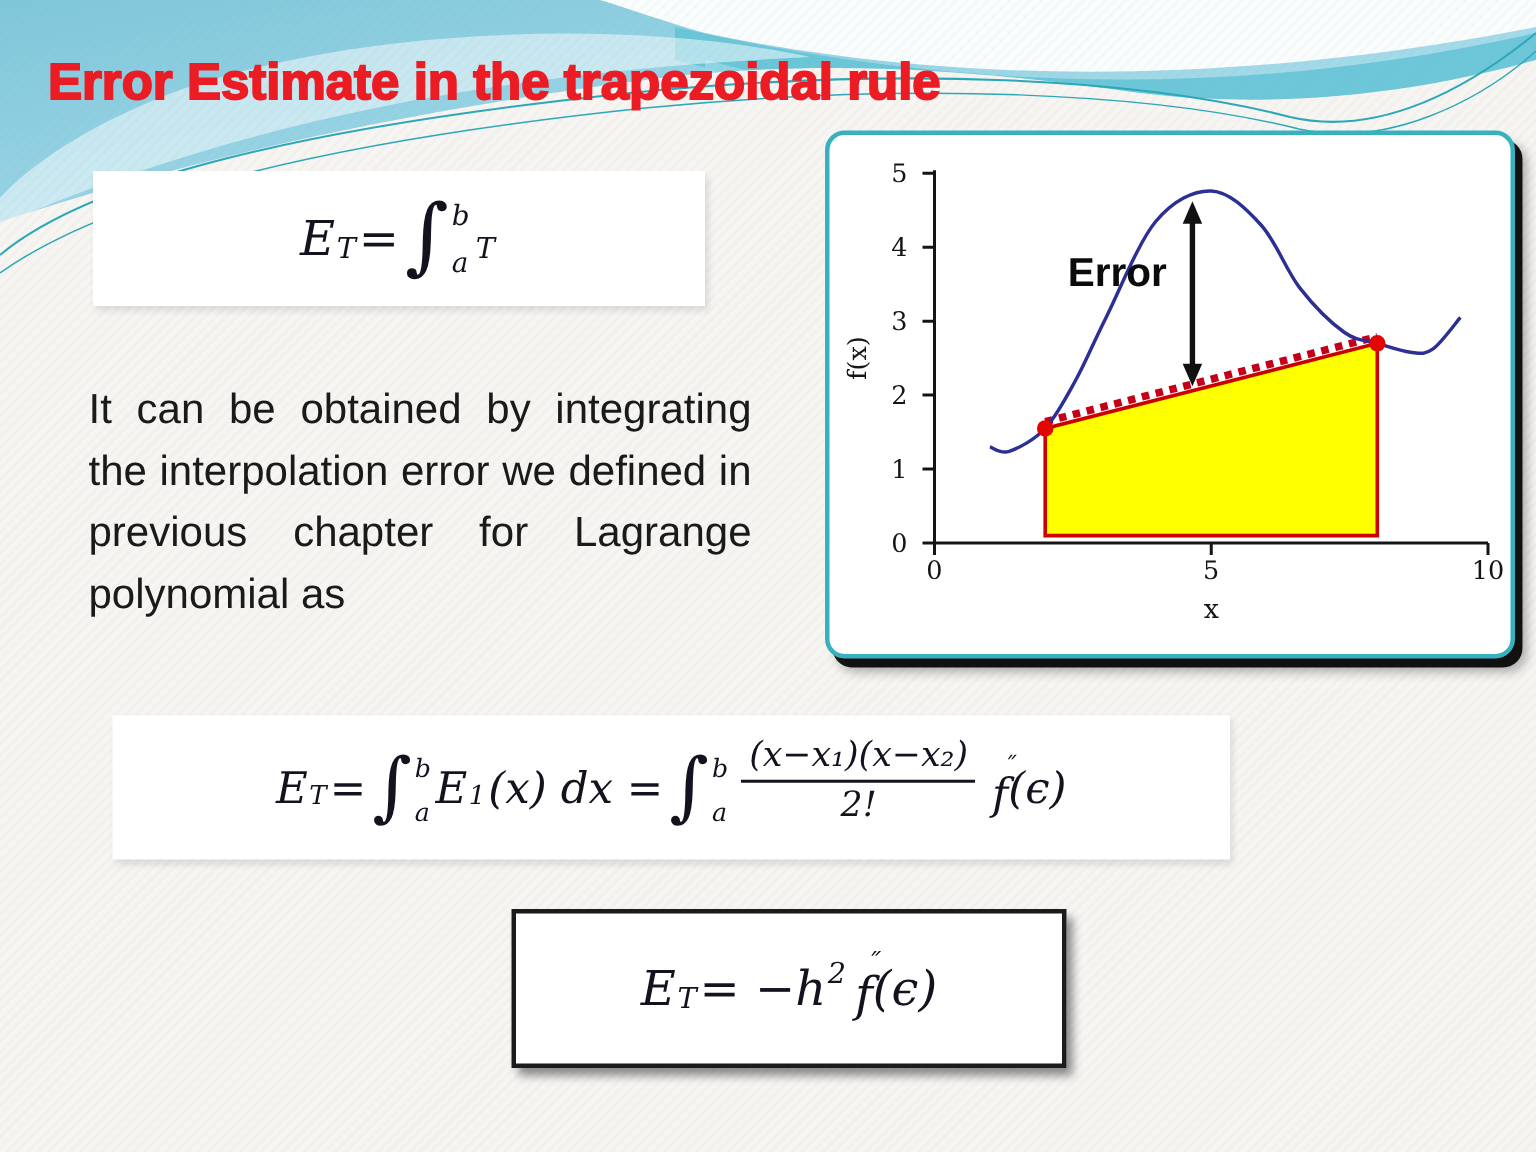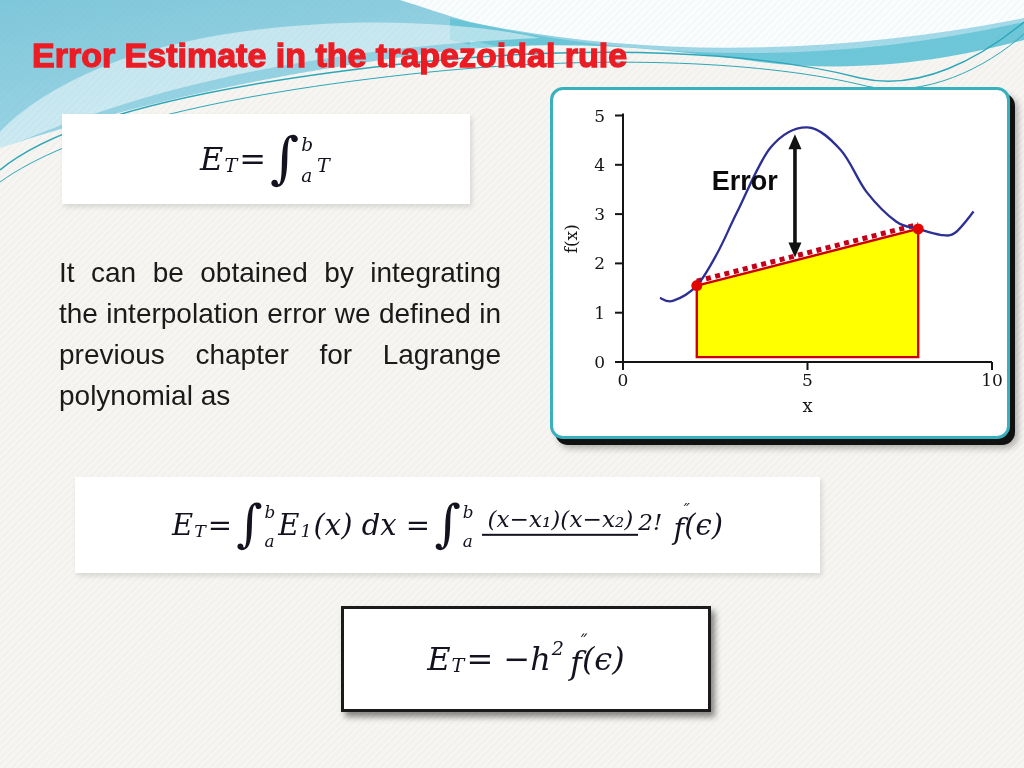--- a/index.html
+++ b/index.html
@@ -24,21 +24,21 @@
   .f1 .formula{font-size:32px;}
   .f2 .formula{font-size:29px;}
   .f3 .formula{font-size:32px;}
   .mt{display:inline;}
   .msub{font-size:0.60em;position:relative;top:0.32em;margin:0 2px 0 1px;}
   .msup{font-size:0.60em;position:relative;top:-0.55em;margin:0 1px;}
   .mint{display:inline-flex;align-items:center;margin:0 3px 0 4px;transform:translateY(2px);}
   .mint-sign{font-style:normal;font-size:1.75em;line-height:0.85;transform:translateY(-3px);}
   .mint-lims{display:inline-flex;flex-direction:column;justify-content:space-between;
              font-size:0.58em;height:2.7em;line-height:1;margin-left:2px;}
-  .mfrac{display:inline-flex;align-items:center;vertical-align:middle;
+  .mfrac{display:inline-flex;flex-direction:column;align-items:center;vertical-align:middle;
          font-size:0.80em;margin:0 6px;transform:translateY(-0.18em);}
   .mnum{border-bottom:2px solid #13131f;padding:0 5px 2px;line-height:1.15;}
   .mden{padding-top:2px;line-height:1.15;}
   .macc{display:inline-flex;flex-direction:column;align-items:center;line-height:0.55;margin-left:5px;}
   .macc-mark{font-size:0.55em;transform:translate(6px,-1px);}
   .macc-base{line-height:0.9;}
   .chart-card{position:absolute;left:550px;top:87px;width:454px;height:346px;background:#ffffff;
               border:3px solid #38b1bf;border-radius:13px;
               box-shadow:5px 6px 0 rgba(8,8,8,0.95),8px 9px 7px rgba(0,0,0,0.3);}
   .chart-card svg{position:absolute;left:0;top:0;}

